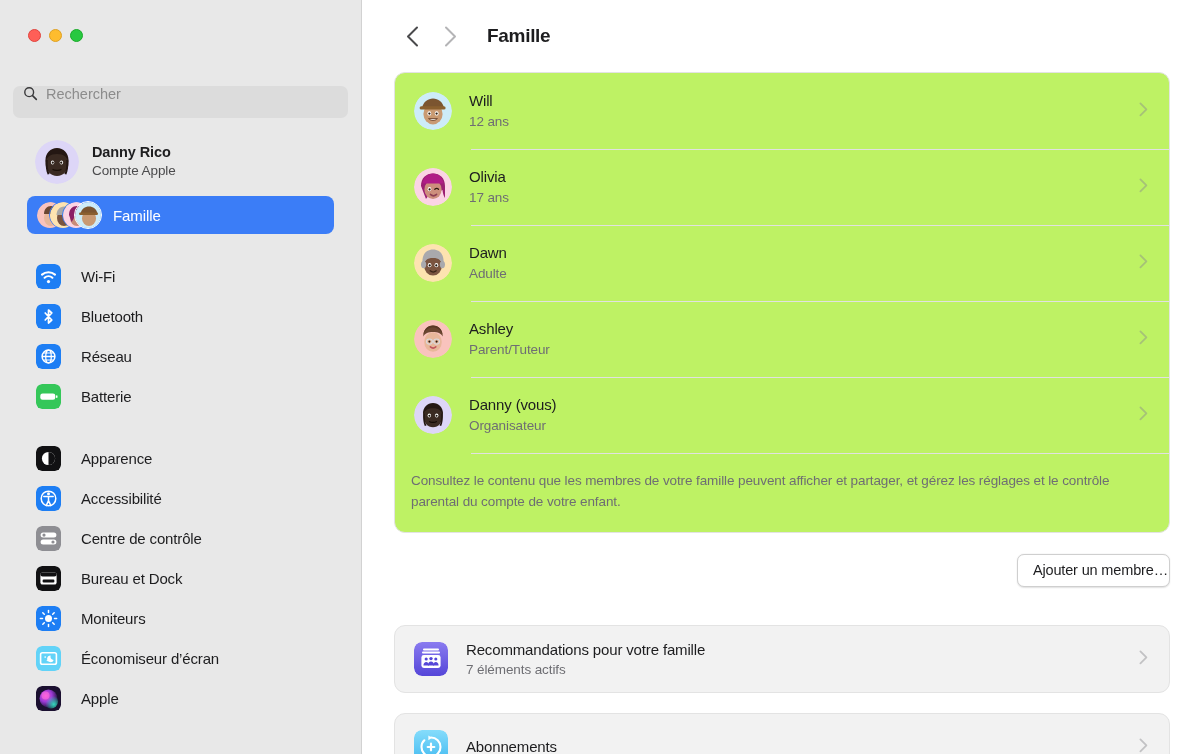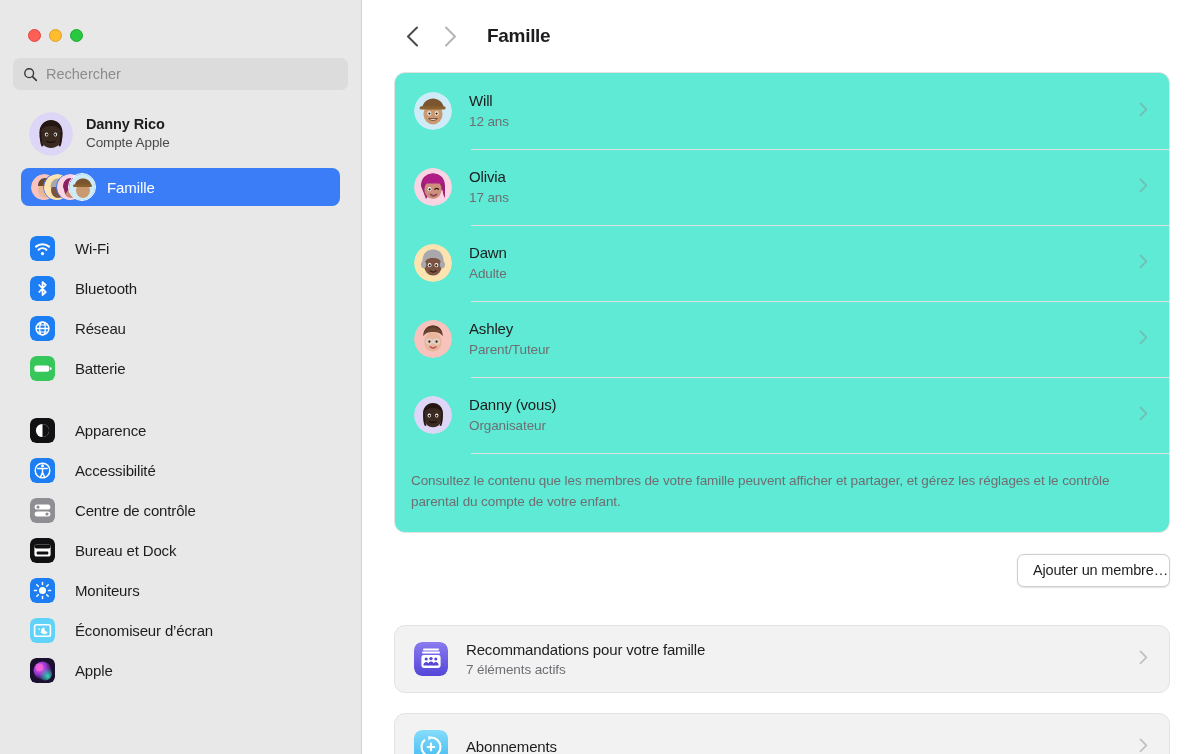--- a/index.html
+++ b/index.html
@@ -35,41 +35,41 @@
   .light {
     width: 13px; height: 13px;
     border-radius: 50%;
     display: block;
   }
   .light.red    { background: #ff5f57; border: 0.5px solid #e0443e; }
   .light.yellow { background: #febc2e; border: 0.5px solid #dea123; }
   .light.green  { background: #28c840; border: 0.5px solid #1aab29; }
 
   .search-wrap {
-    margin: 16px 13px 0 13px;
+    margin: 44px 13px 0 13px;
     height: 32px;
     background: #dcdcdc;
     border-radius: 7px;
     display: flex;
-    align-items: center;
+    align-items: flex-start;
     padding: 0 10px;
     gap: 8px;
   }
   .search-icon { width: 15px; height: 15px; flex: 0 0 15px; opacity: .85; }
   .search-input {
     border: none; outline: none; background: transparent;
     font-family: inherit;
     font-size: 14.5px;
     color: #1d1d1f;
     width: 100%;
     padding: 0;
   }
   .search-input::placeholder { color: #8c8c8c; }
 
-  .sidebar-scroll { padding: 0 21px; margin-top: 16px; }
+  .sidebar-scroll { padding: 0 27px; margin-top: 16px; }
 
   .account-row {
     display: flex;
     align-items: center;
     gap: 13px;
     padding: 6px 8px;
     border-radius: 8px;
     cursor: default;
   }
   .account-avatar {
@@ -142,21 +142,21 @@
   }
   .page-title {
     font-size: 19px; font-weight: bold; color: #1d1d1f;
     letter-spacing: -0.3px;
     margin-left: 18px;
   }
 
   .content { padding: 0 30px 0 32px; }
 
   .card {
-    background: #5eead4;
+    background: #bef264;
     border: 1px solid #e3e3e3;
     border-radius: 11px;
     overflow: hidden;
   }
   .member-row {
     display: flex; align-items: center;
     height: 76px;
     padding: 0 21px 0 19px;
     position: relative;
     cursor: default;

